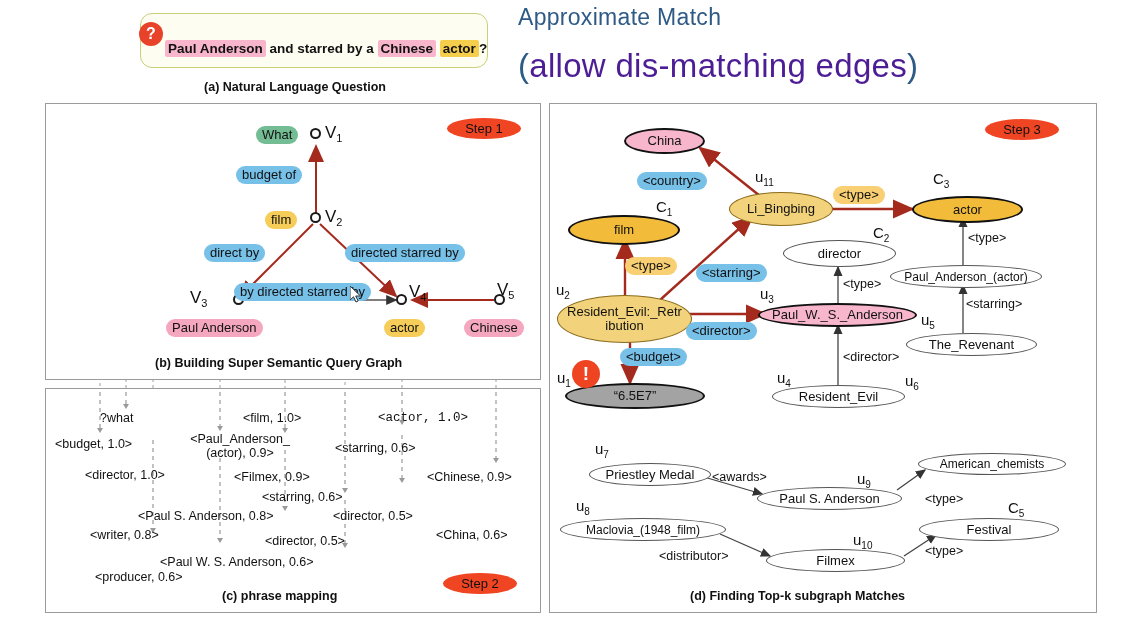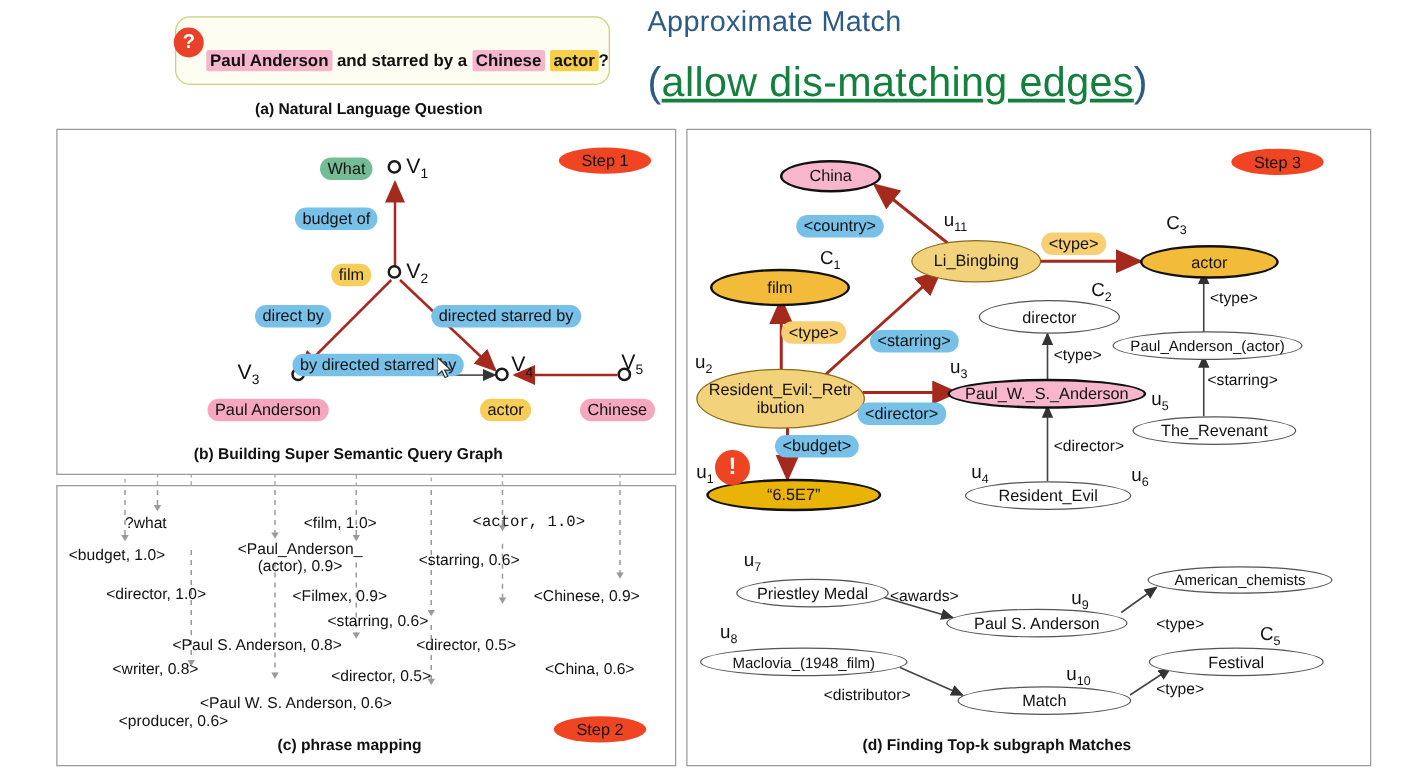--- a/index.html
+++ b/index.html
@@ -18,21 +18,21 @@
   .hl{padding:1px 3px;border-radius:2px;}
   .hl-green{background:#77c196;}
   .hl-yellow{background:#f5cf4b;}
   .hl-pink{background:#f8b6cd;}
   #cap-a{left:45px;top:80px;width:500px;text-align:center;
       font-size:12.5px;font-weight:bold;color:#111;}
 
   
   #title-1{left:518px;top:4px;font-size:23px;color:#2e5a86;font-weight:400;letter-spacing:.3px;}
   #title-2{left:518px;top:47px;font-size:33px;color:#2e5a86;font-weight:400;letter-spacing:.3px;}
-  .redpart{color:#15803d;text-decoration:underline;}
+  .redpart{color:#4c1d95;}
 
   
   .panel{border:1.3px solid #9b9b9b;background:#fff;}
   #panel-b{left:45px;top:103px;width:494px;height:275px;}
   #panel-c{left:45px;top:388px;width:494px;height:223px;}
   #panel-d{left:549px;top:103px;width:546px;height:508px;}
 
   .caption{position:absolute;font-size:12.5px;font-weight:bold;color:#111;white-space:nowrap;}
 
   
@@ -61,21 +61,21 @@
   .pm{position:absolute;font-size:12.5px;color:#111;white-space:nowrap;}
   .pm2{position:absolute;font-size:12.5px;color:#111;text-align:center;line-height:14px;}
 
   
   .ell{position:absolute;display:flex;align-items:center;justify-content:center;
       border-radius:50%;box-sizing:border-box;font-size:13px;color:#111;
       text-align:center;line-height:14px;white-space:nowrap;}
   .ell-plain{border:1.1px solid #555;background:#fff;}
   .ell-bold-yellow{border:2.4px solid #111;background:#f2bb3a;}
   .ell-bold-pink{border:2.4px solid #111;background:#f8b6cd;}
-  .ell-bold-green{border:2.4px solid #111;background:#eab308;}
+  .ell-bold-green{border:2.4px solid #111;background:#a3a3a3;}
   .ell-thin-yellow{border:1.8px solid #8a6b1c;background:#f2d27a;}
   .ell-thin-pink{border:1.8px solid #111;background:#f8b6cd;}
   .ulab{position:absolute;font-size:15px;color:#111;white-space:nowrap;}
   .ulab sub{font-size:10px;}
   .etext{position:absolute;font-size:12.5px;color:#111;white-space:nowrap;}
 
   #warn-icon{left:572px;top:360px;width:28px;height:28px;border-radius:50%;
       background:#ee4422;color:#fff;font-weight:bold;font-size:19px;
       text-align:center;line-height:27px;}
 
@@ -316,21 +316,21 @@
 <div class="ulab" style="left:595px;top:440px;">u<sub>7</sub></div>
 
 <div class="ell ell-plain" style="left:757px;top:487px;width:145px;height:23px;">Paul S. Anderson</div>
 <div class="ulab" style="left:857px;top:470px;">u<sub>9</sub></div>
 
 <div class="ell ell-plain" style="left:918px;top:453px;width:148px;height:22px;font-size:12px;">American_chemists</div>
 
 <div class="ell ell-plain" style="left:560px;top:518px;width:166px;height:23px;font-size:12px;">Maclovia_(1948_film)</div>
 <div class="ulab" style="left:576px;top:497px;">u<sub>8</sub></div>
 
-<div class="ell ell-plain" style="left:766px;top:549px;width:139px;height:23px;">Match</div>
+<div class="ell ell-plain" style="left:766px;top:549px;width:139px;height:23px;">Filmex</div>
 <div class="ulab" style="left:853px;top:531px;">u<sub>10</sub></div>
 
 <div class="ell ell-plain" style="left:919px;top:518px;width:140px;height:23px;">Festival</div>
 <div class="ulab" style="left:1008px;top:499px;">C<sub>5</sub></div>
 
 <div class="chip chip-blue" style="left:637px;top:172px;">&lt;country&gt;</div>
 <div class="chip chip-yellow2" style="left:833px;top:186px;">&lt;type&gt;</div>
 <div class="chip chip-yellow2" style="left:625px;top:257px;">&lt;type&gt;</div>
 <div class="chip chip-blue" style="left:696px;top:264px;">&lt;starring&gt;</div>
 <div class="chip chip-blue" style="left:686px;top:322px;">&lt;director&gt;</div>

